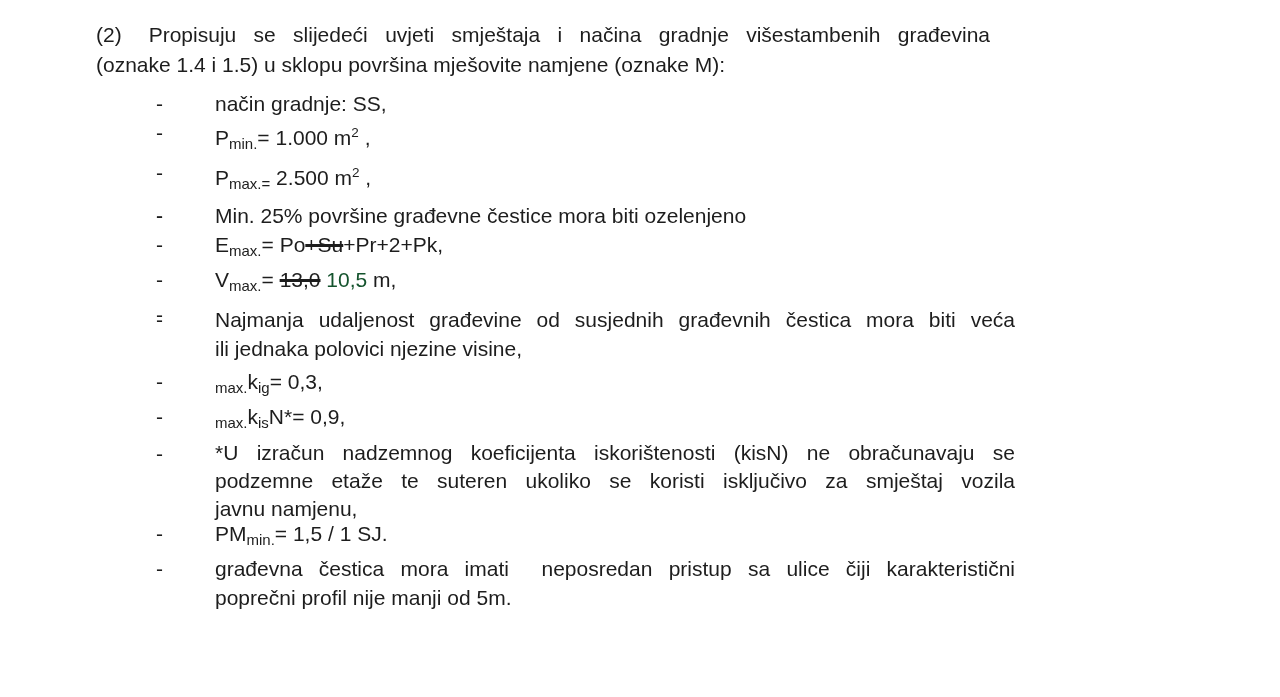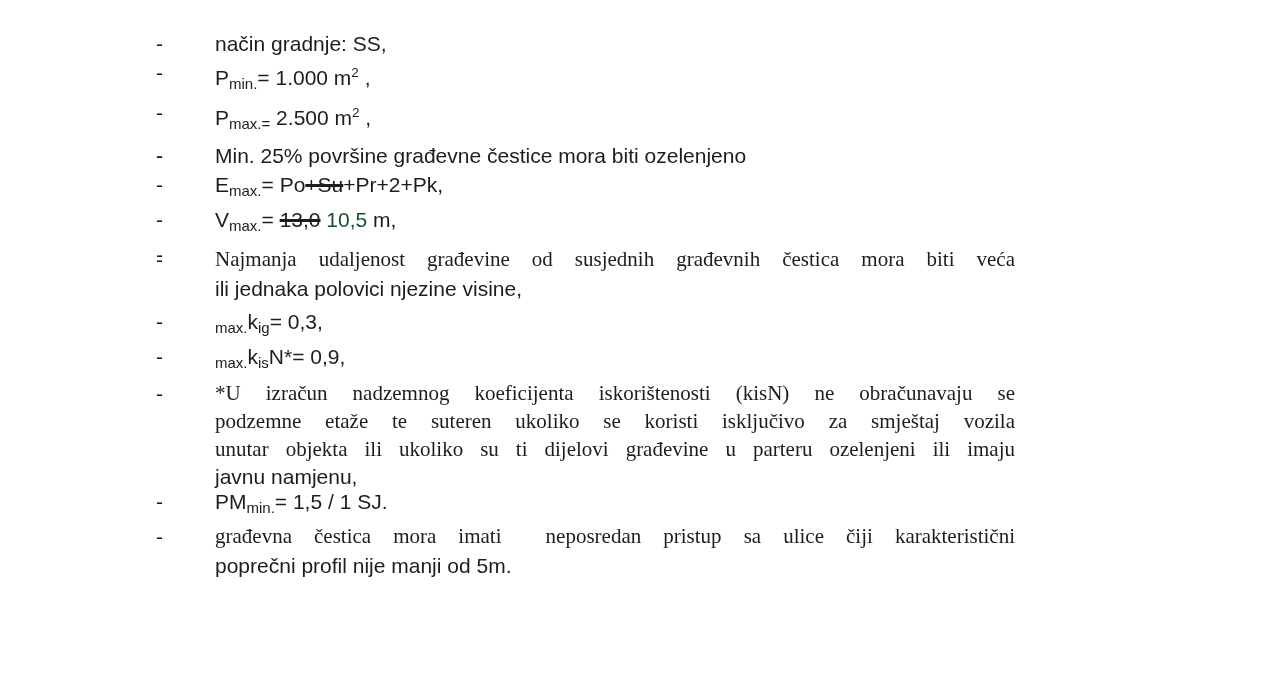--- a/index.html
+++ b/index.html
@@ -45,21 +45,20 @@
   }
   .item .dash {
     position: absolute;
     left: 60px;
     top: 0;
     line-height: 29px;
   }
   .jline {
     text-align: justify;
     text-align-last: justify;
-    font-family: Liberation Serif, serif;
   }
   .it-sirina     { margin-top: 3px; }
   .it-udaljenost { margin-top: 5px; }
   .it-kig        { margin-top: 4px; }
   .it-izracun    { margin-top: 2px; }
   .it-izracun .ln { line-height: 28px; }
   .it-pm         { margin-top: -4px; }
   .sb {
     font-size: 15px;
     vertical-align: -4px;
@@ -74,20 +73,24 @@
   }
   .red {
     color: #14532d;
   }
 </style>
 </head>
 <body>
 
 <div class="content">
 
+  <div class="intro">
+    <div class="iline1"><span>(2)</span><span class="numtab"></span><span>Propisuju se slijedeći uvjeti smještaja i načina gradnje višestambenih građevina</span></div>
+    <div>(oznake 1.4 i 1.5) u sklopu površina mješovite namjene (oznake M):</div>
+  </div>
 
   <div class="list">
 
     <div class="item">
       <span class="dash">-</span>
       <span>način gradnje: SS,</span>
     </div>
 
     <div class="item">
       <span class="dash">-</span>
@@ -135,21 +138,20 @@
 
     <div class="item">
       <span class="dash">-</span>
       <span class="sb">max.</span><span>k</span><span class="sb">is</span><span>N*= 0,9,</span>
     </div>
 
     <div class="item it-izracun">
       <span class="dash">-</span>
       <div class="ln jline">*U izračun nadzemnog koeficijenta iskorištenosti (kisN) ne obračunavaju se</div>
       <div class="ln jline">podzemne etaže te suteren ukoliko se koristi isključivo za smještaj vozila</div>
-      <div class="ln jline">unutar objekta ili ukoliko su ti dijelovi građevine u parteru ozelenjeni ili imaju</div>
       <div class="ln">javnu namjenu,</div>
     </div>
 
     <div class="item it-pm">
       <span class="dash">-</span>
       <span>PM</span><span class="sb">min.</span><span>= 1,5 / 1 SJ.</span>
     </div>
 
     <div class="item">
       <span class="dash">-</span>

